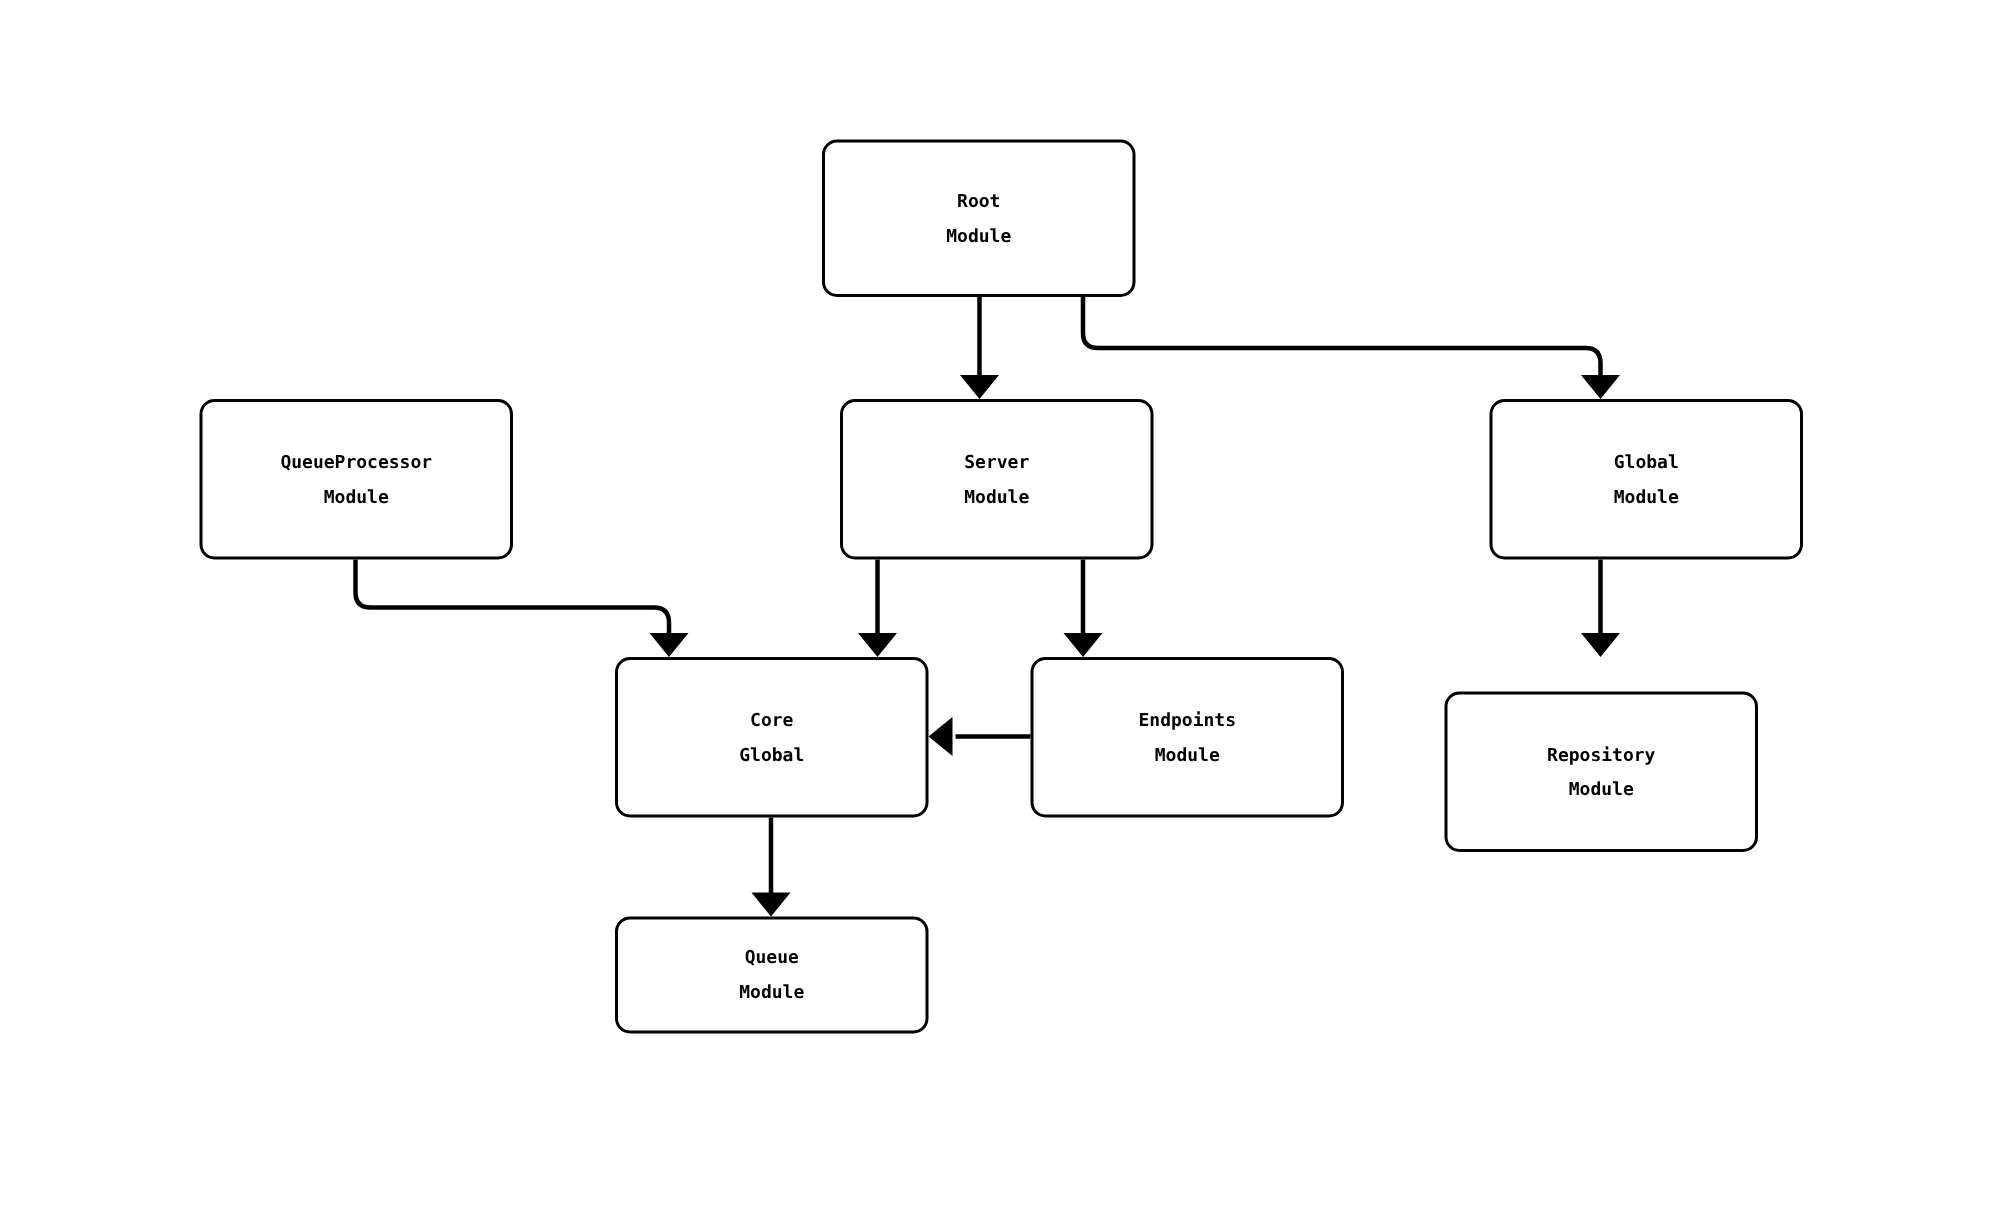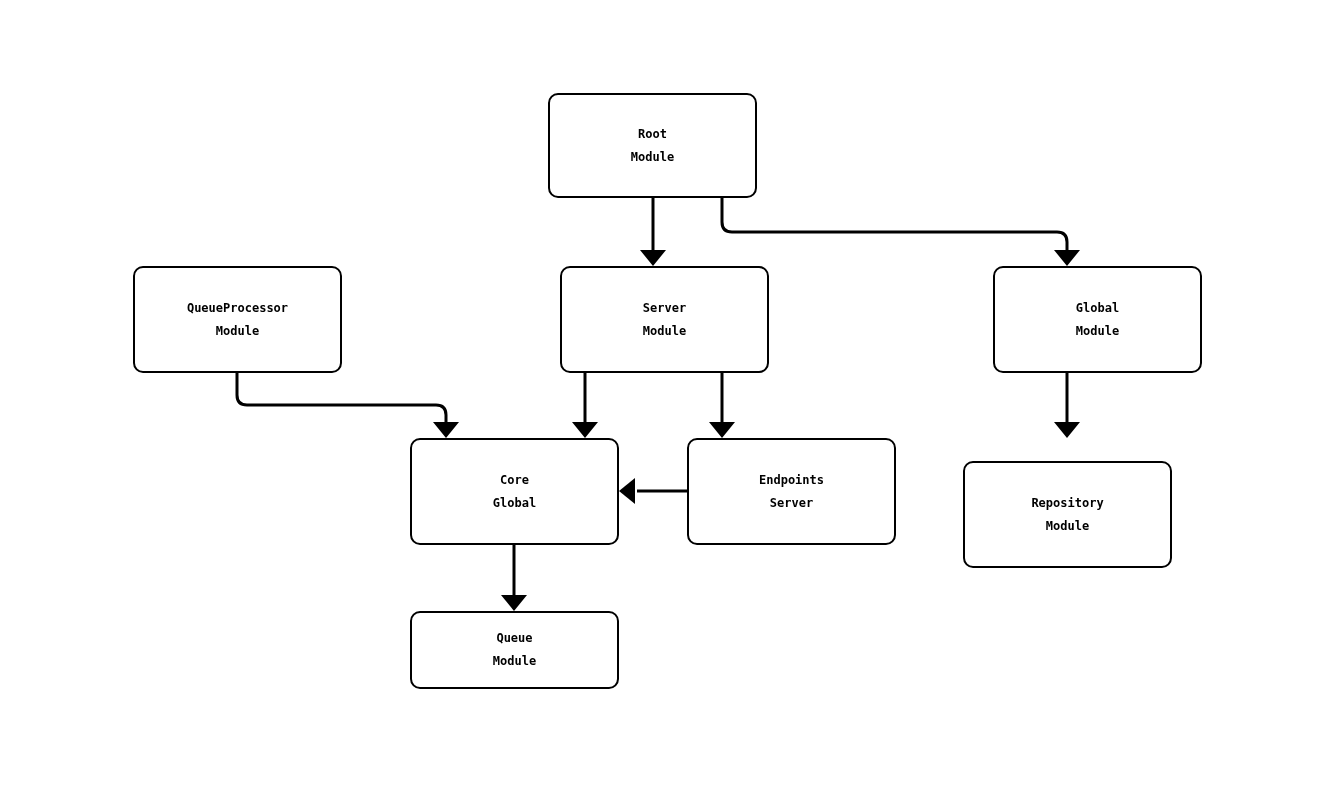--- a/index.html
+++ b/index.html
@@ -115,21 +115,21 @@
   <div class="node node-server">Server
 Module</div>
 
   <div class="node node-global">Global
 Module</div>
 
   <div class="node node-core">Core
 Global</div>
 
   <div class="node node-endpoints">Endpoints
-Server</div>
+Module</div>
 
   <div class="node node-repository">Repository
 Module</div>
 
   <div class="node node-queue">Queue
 Module</div>
 
 </div>
 
 </body></html>

